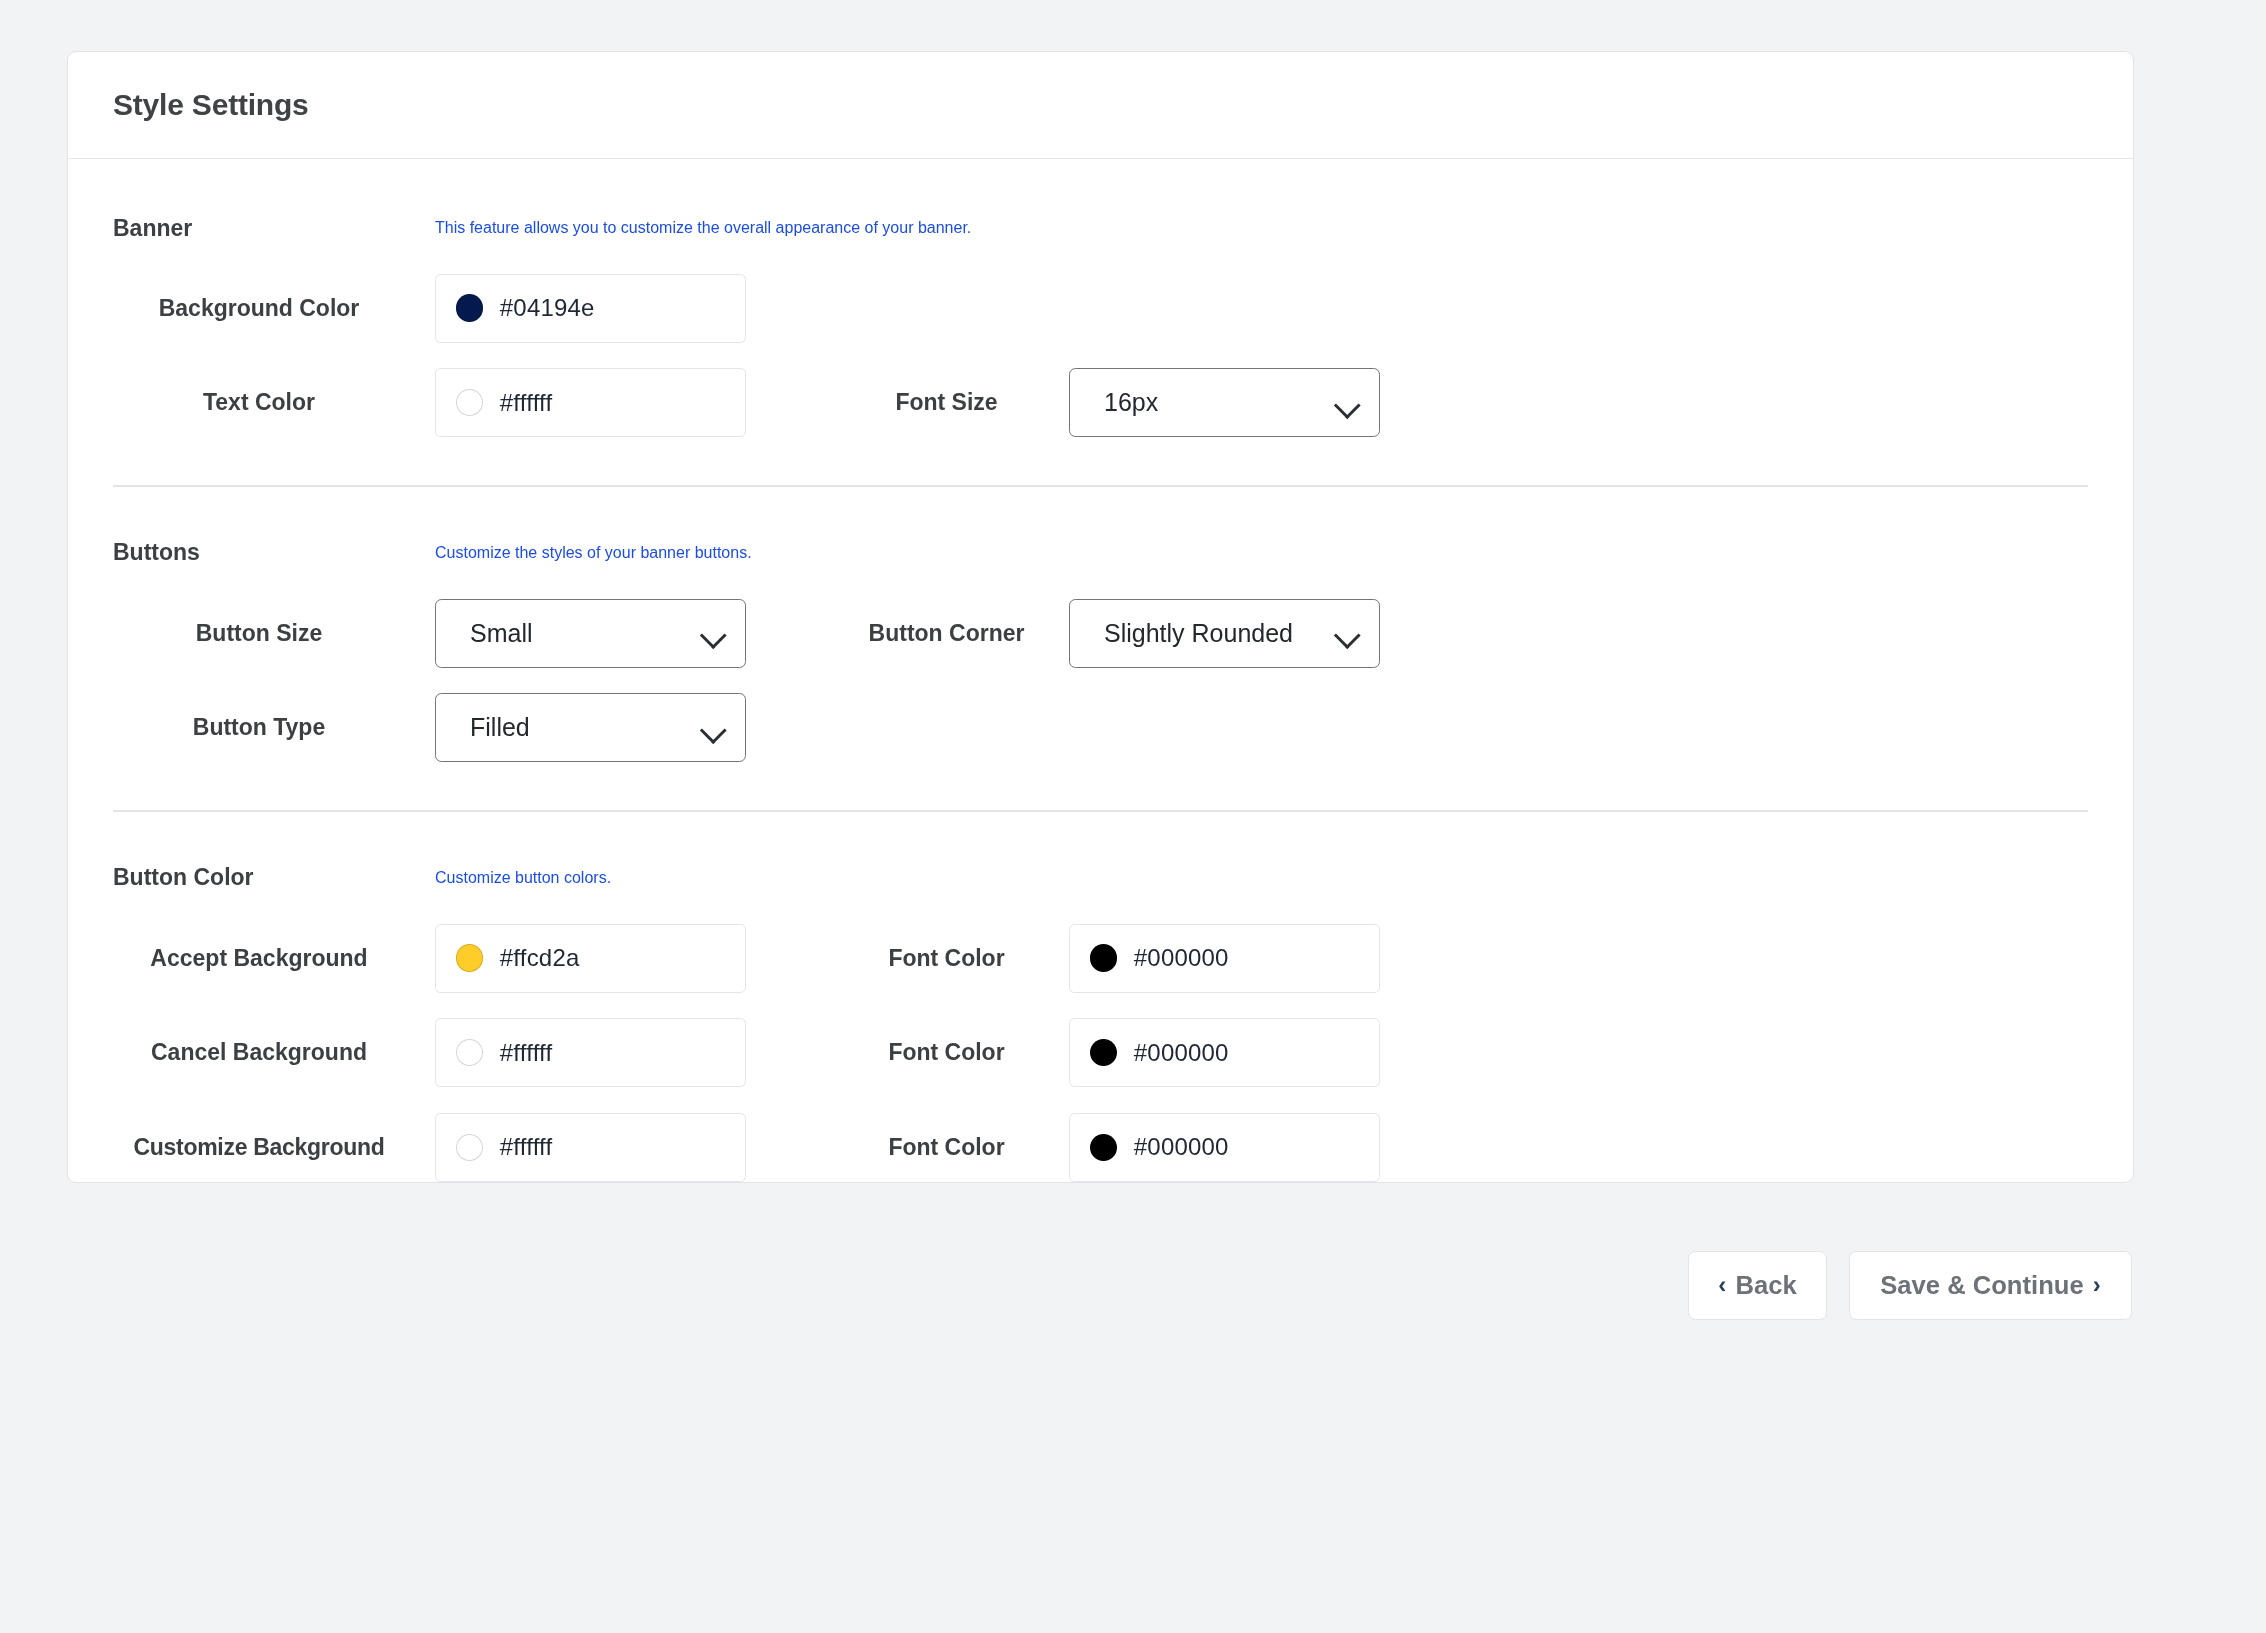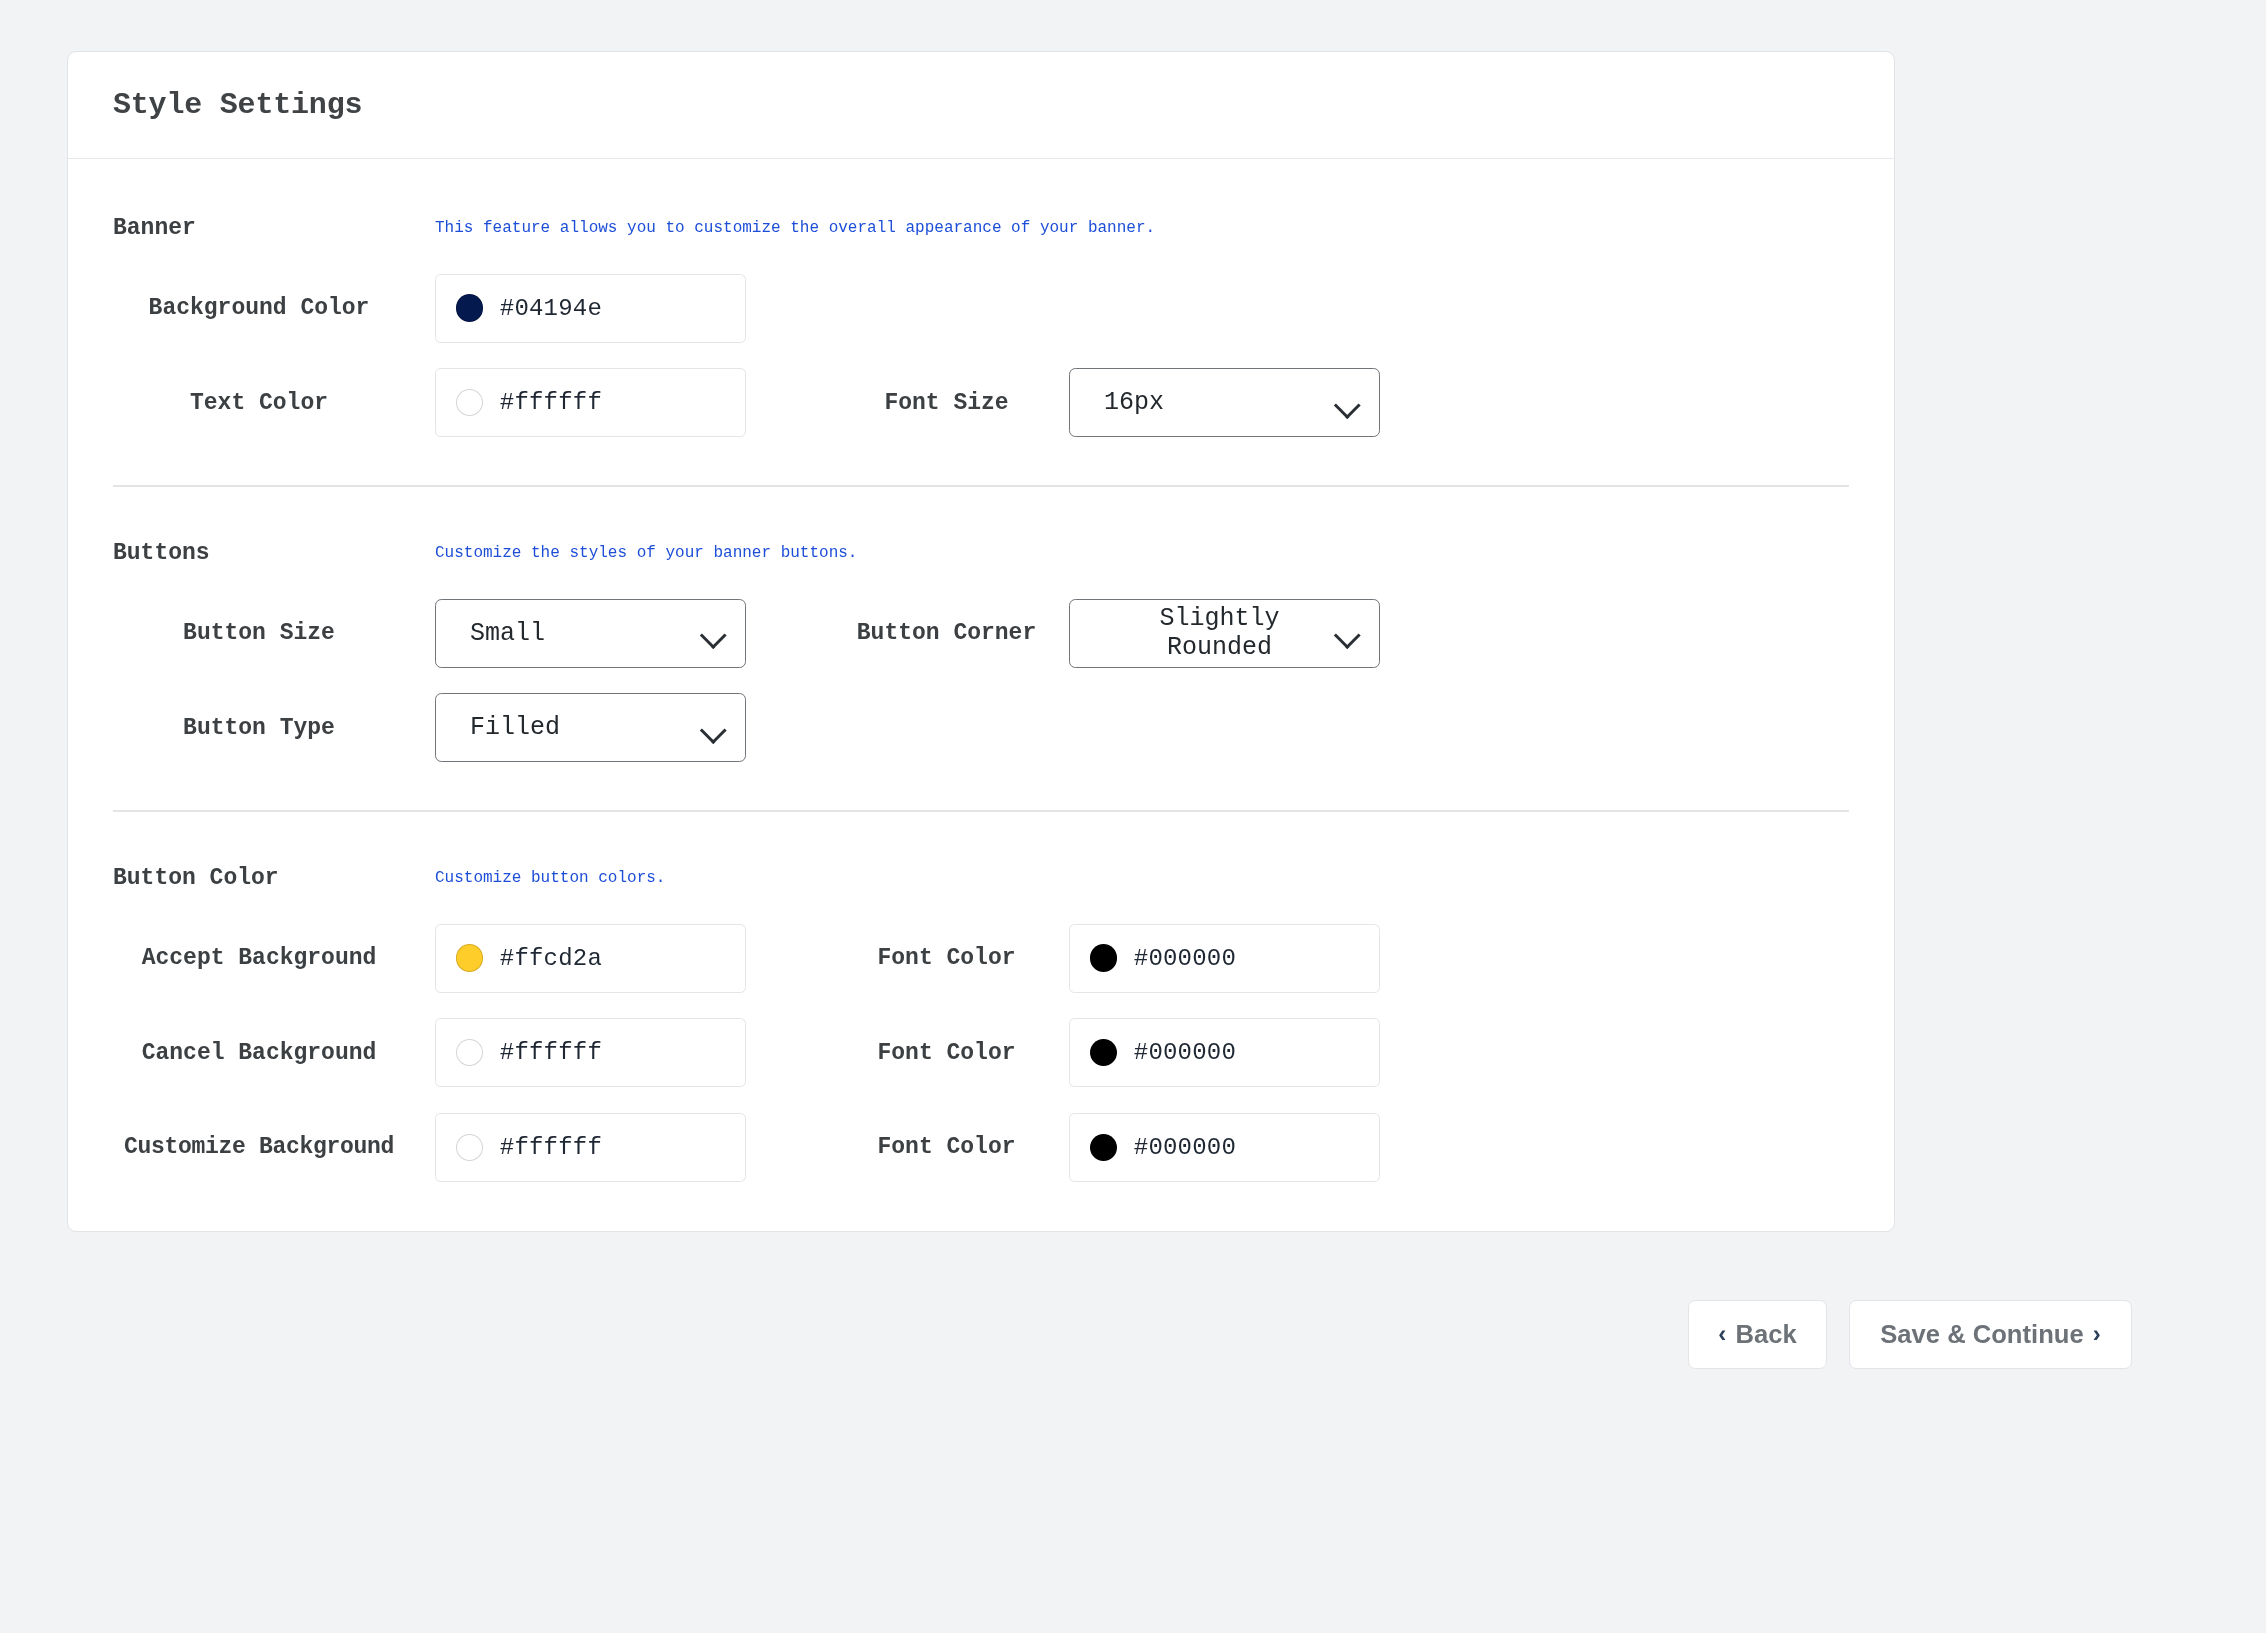--- a/index.html
+++ b/index.html
@@ -18,22 +18,21 @@
     height: 1634px;
     background: #f1f3f5;
     padding: 51px 67px 0 67px;
   }
 
   
   .card {
     background: #ffffff;
     border: 0.9px solid #e1e3e6;
     border-radius: 9.1px;
-    width: 1828px;
-    font-family: Liberation Mono, monospace;
+    width: 2067px;
   }
 
   .card-header {
     height: 107px;
     border-bottom: 0.9px solid #e6e8ea;
     display: flex;
     align-items: center;
     padding: 0 45px;
   }
 
@@ -272,21 +271,21 @@
           <div class="select-box">
             <span class="select-value">Filled</span>
             <span class="chev"></span>
           </div>
         </div>
 
       </div>
 
       <div class="divider"></div>
 
-      <div class="section" style="padding-bottom:49px">
+      <div class="section" style="">
 
         <div class="row header-row">
           <div class="field-label">Button Color</div>
           <div class="section-desc">Customize button colors.</div>
         </div>
 
         <div class="row">
           <div class="field-label">Accept Background</div>
           <div class="color-input">
             <span class="swatch" style="background:#ffcd2a"></span>

